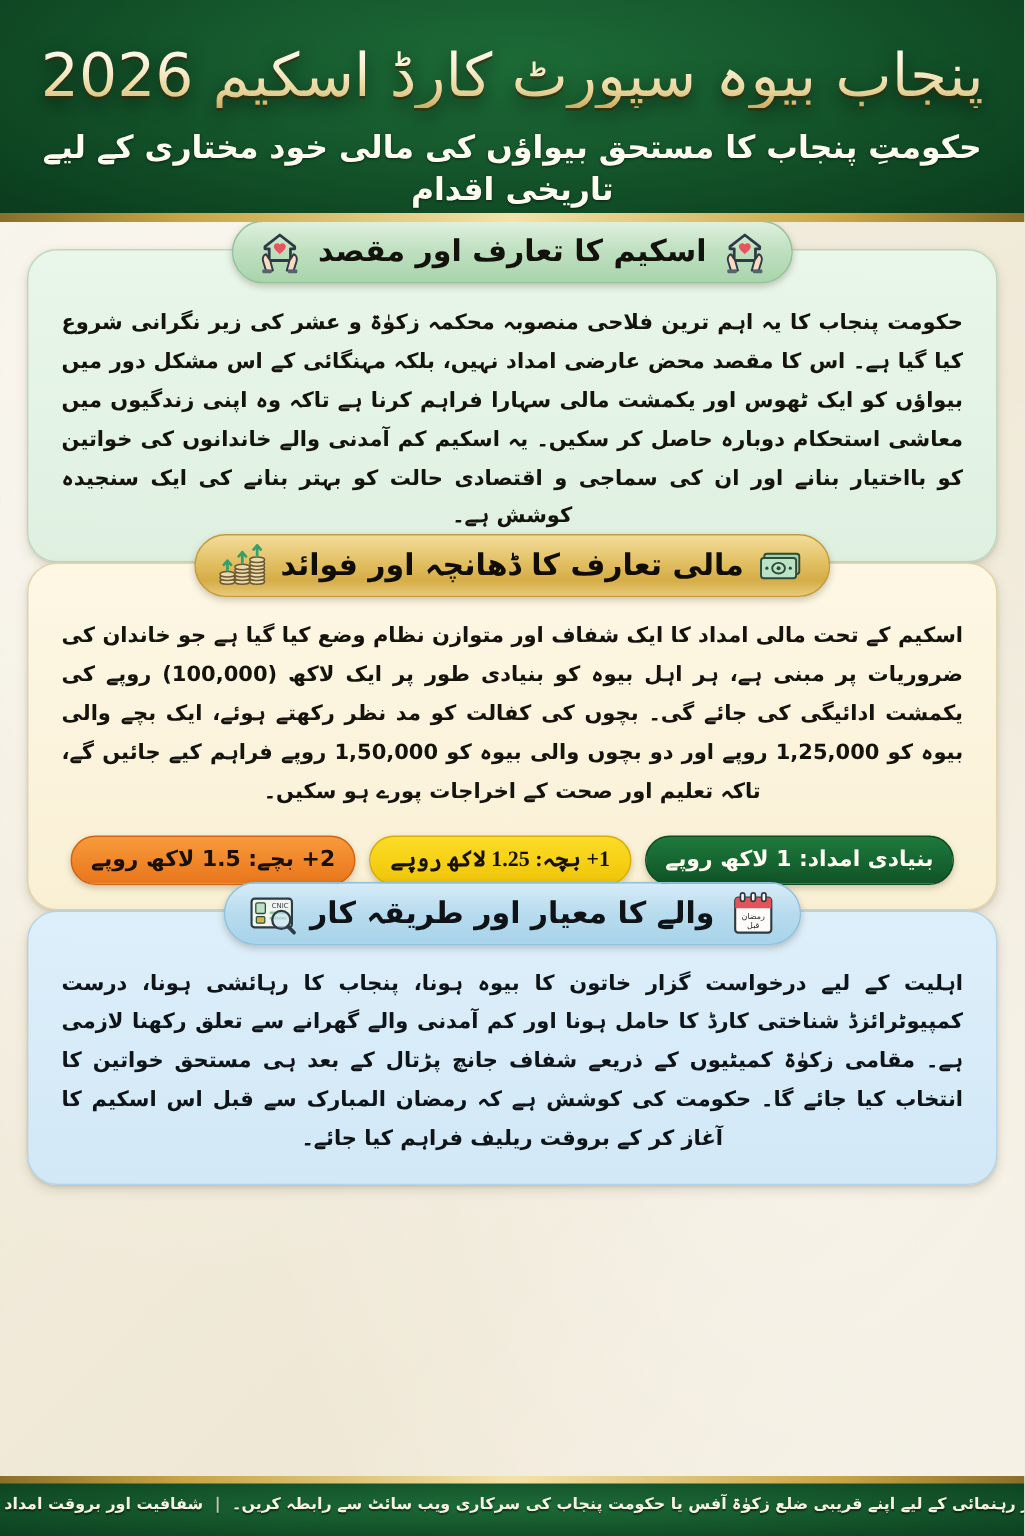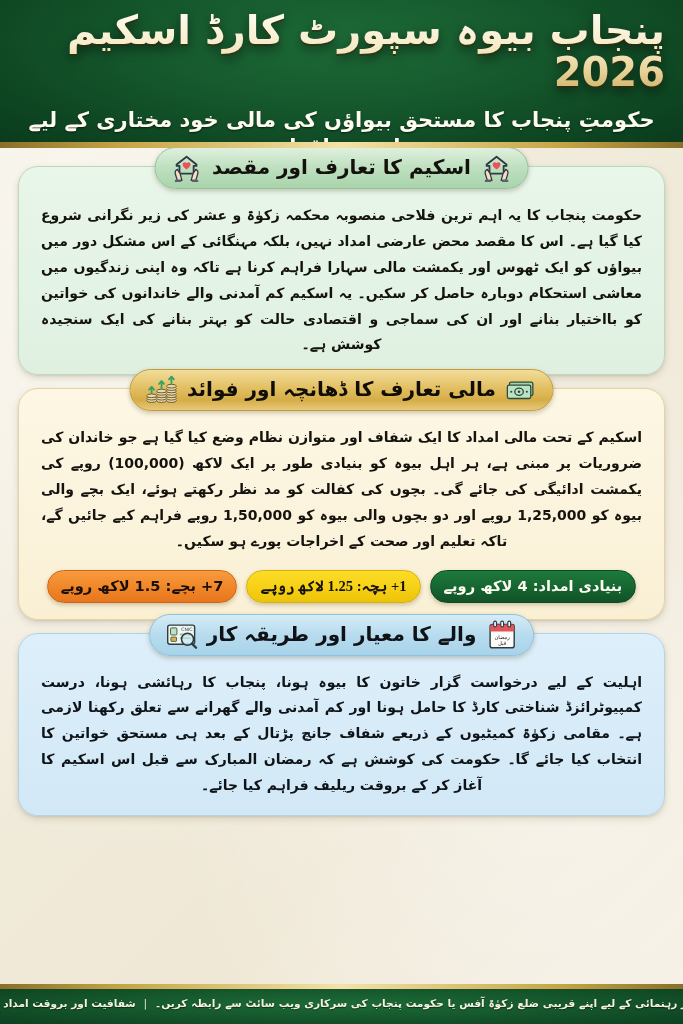--- a/index.html
+++ b/index.html
@@ -63,24 +63,24 @@
     position: absolute;
     left: 0; right: 0; bottom: 0;
     height: 6px;
     background: linear-gradient(90deg, #8a6f2a 0%, #c7a546 18%, #f3e3a8 50%, #c7a546 82%, #8a6f2a 100%);
   }
 
   .main-title {
     direction: rtl;
     font-size: 40px;
     line-height: 1.06;
-    font-weight: 700;
+    font-weight: 400;
     letter-spacing: 0.2px;
     color: #fdf6e0;
-    text-align: right;
+    text-align: left;
     padding: 0 18px;
     background: linear-gradient(180deg, #fffdf2 0%, #f7eccb 42%, #e8d49a 72%, #cdae63 100%);
     -webkit-background-clip: text;
     background-clip: text;
     -webkit-text-fill-color: transparent;
     filter: drop-shadow(0 2px 0 rgba(60,38,8,0.55)) drop-shadow(0 4px 6px rgba(0,0,0,0.5));
     margin-top: 22px;
   }
 
   .sub-title {
@@ -96,21 +96,20 @@
   }
 
   
   .content {
     position: relative;
     z-index: 2;
     flex: 1 1 auto;
     padding: 18px 18px 4px 18px;
     display: flex;
     flex-direction: column;
-    gap: 13px;
   }
 
   
   .card {
     position: relative;
     border-radius: 20px;
     padding: 30px 16px 14px 16px;
     box-shadow: 0 3px 7px rgba(90,70,40,0.17), 0 1px 2px rgba(90,70,40,0.12);
   }
   .card.green {
@@ -342,23 +341,23 @@
                 <path d="M20.6 15.4 L24 11.6 L27.4 15.4"></path>
               <path d="M38 14.5 V5.5"></path>
                 <path d="M34.6 9 L38 5.2 L41.4 9"></path>
             </g>
           </svg>
         </span>
       </div>
       <p class="card-body">اسکیم کے تحت مالی امداد کا ایک شفاف اور متوازن نظام وضع کیا گیا ہے جو خاندان کی ضروریات پر مبنی ہے، ہر اہل بیوہ کو بنیادی طور پر ایک لاکھ (100,000) روپے کی یکمشت ادائیگی کی جائے گی۔ بچوں کی کفالت کو مد نظر رکھتے ہوئے، ایک بچے والی بیوہ کو 1,25,000 روپے اور دو بچوں والی بیوہ کو 1,50,000 روپے فراہم کیے جائیں گے، تاکہ تعلیم اور صحت کے اخراجات پورے ہو سکیں۔</p>
 
       <div class="benefits">
-        <div class="benefit b-green">بنیادی امداد: 4 لاکھ روپے</div>
+        <div class="benefit b-green">بنیادی امداد: 1 لاکھ روپے</div>
         <div class="benefit b-yellow">1+ بچہ: 1.25 لاکھ روپے</div>
-        <div class="benefit b-orange">7+ بچے: 1.5 لاکھ روپے</div>
+        <div class="benefit b-orange">2+ بچے: 1.5 لاکھ روپے</div>
       </div>
     </section>
 
     <section class="card blue">
       <div class="pill blue">
         <span class="pill-ico">
           <svg viewBox="0 0 48 48" width="34" height="34" aria-hidden="true">
             <rect x="7" y="9" width="34" height="33" rx="3" fill="#fdfcf8" stroke="#2f3b44" stroke-width="2"></rect>
             <path d="M7 12a3 3 0 0 1 3-3h28a3 3 0 0 1 3 3v7H7z" fill="#e0545c"></path>
             <g fill="#fdfcf8" stroke="#2f3b44" stroke-width="1.6">

